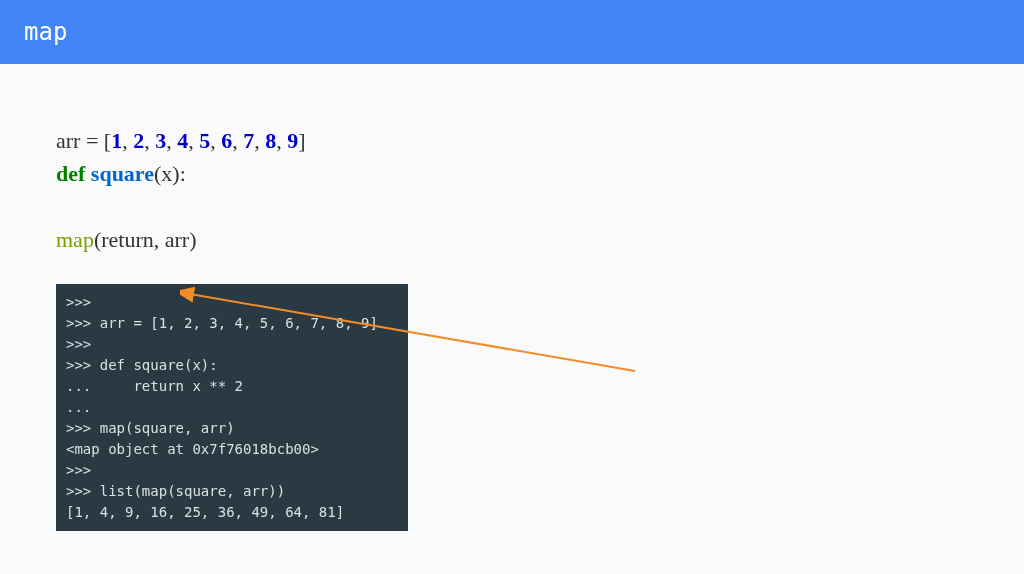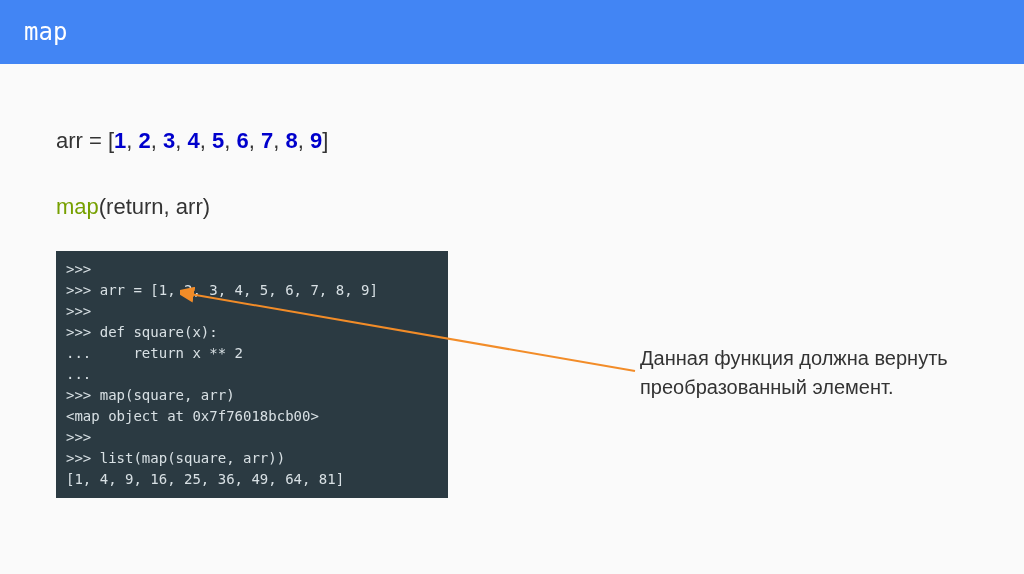--- a/index.html
+++ b/index.html
@@ -17,38 +17,38 @@
     padding: 18px 24px;
     font-size: 24px;
     font-family: 'Consolas', 'Monaco', monospace;
     font-weight: 400;
   }
   .content {
     padding: 60px 56px 20px 56px;
     position: relative;
   }
   .code-block {
-    font-family: Liberation Sans, sans-serif;
+    font-family: Liberation Serif, serif;
     font-size: 22px;
     line-height: 1.5;
     color: #333;
     margin-bottom: 28px;
   }
   .code-block .kw { color: #008000; font-weight: bold; }
   .code-block .fn { color: #0066cc; font-weight: bold; }
   .code-block .num { color: #0000cc; font-weight: bold; }
   .code-block .call { color: #76a000; }
   .terminal {
     background: #2b3a42;
     color: #d8e0e4;
     font-family: 'Consolas', 'Monaco', monospace;
     font-size: 14px;
     line-height: 1.5;
     padding: 8px 10px;
-    width: 392px;
+    width: 352px;
     white-space: pre;
   }
   .annotation {
     position: absolute;
     left: 640px;
     top: 280px;
     font-size: 20px;
     color: #333;
     line-height: 1.45;
   }
@@ -65,20 +65,21 @@
 <body>
 
 <div class="header">
   <span>map</span>
 </div>
 
 <div class="content">
 
   <div class="code-block">
     <div><span>arr = [</span><span class="num">1</span>, <span class="num">2</span>, <span class="num">3</span>, <span class="num">4</span>, <span class="num">5</span>, <span class="num">6</span>, <span class="num">7</span>, <span class="num">8</span>, <span class="num">9</span><span>]</span></div>
+    <div><span class="kw">def</span> <span class="fn">square</span><span>(x):</span></div>
     <div>&nbsp;</div>
     <div><span class="call">map</span><span>(return, arr)</span></div>
   </div>
 
   <div class="terminal"><span>&gt;&gt;&gt;</span>
 <span>&gt;&gt;&gt; arr = [1, 2, 3, 4, 5, 6, 7, 8, 9]</span>
 <span>&gt;&gt;&gt;</span>
 <span>&gt;&gt;&gt; def square(x):</span>
 <span>...     return x ** 2</span>
 <span>...</span>
@@ -90,15 +91,14 @@
 
   <svg class="arrow" viewBox="0 0 460 120">
     <defs>
       <marker id="arrowhead" markerWidth="10" markerHeight="8" refX="2" refY="4" orient="auto">
         <polygon points="0 0, 10 4, 0 8" fill="#f28c28"></polygon>
       </marker>
     </defs>
     <line x1="455" y1="85" x2="10" y2="8" stroke="#f28c28" stroke-width="2" marker-end="url(#arrowhead)"></line>
   </svg>
 
-  <div class="annotation">Данная функция должна вернуть преобразованный элемент.</div>
 
 </div>
 
 </body></html>

